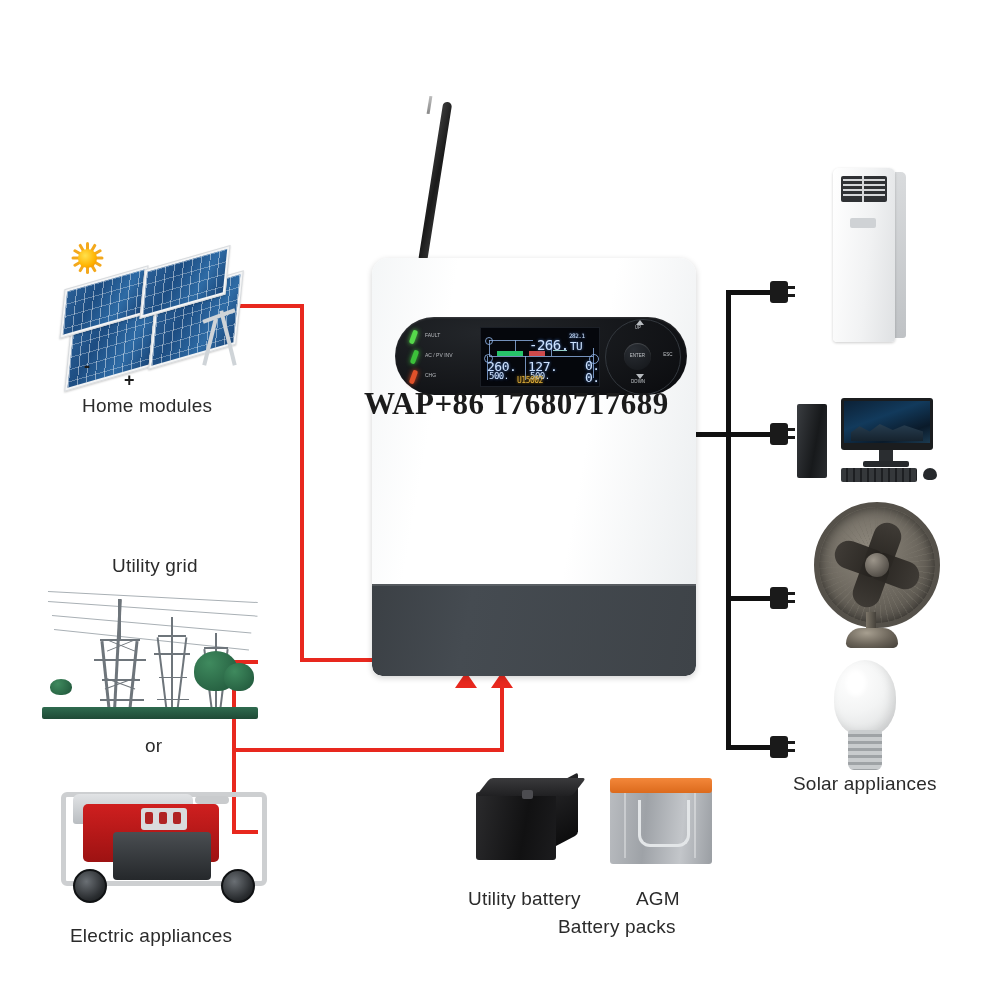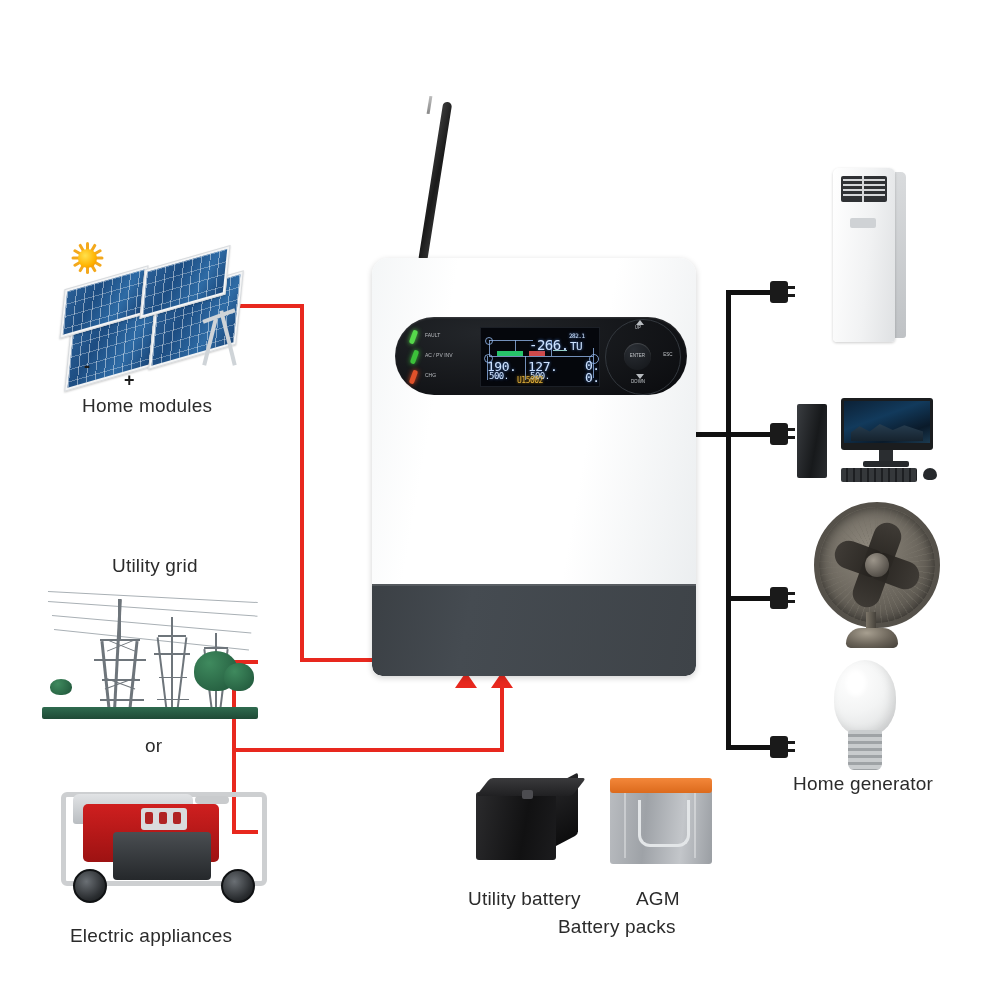--- a/index.html
+++ b/index.html
@@ -530,39 +530,40 @@
       <div class="lcd-box" style="left:4px;  top:9px;  width:6px; height:6px; border-radius:50%;"></div>
       <div class="lcd-box" style="left:3px;  top:26px; width:7px; height:7px; border-radius:50%;"></div>
       <div class="lcd-box" style="left:108px;top:26px; width:8px; height:8px; border-radius:50%;"></div>
       <div id="lcd-batbar"></div>
       <div id="lcd-solar"></div>
       <div id="lcd-ac-ico"></div>
 
       <div class="lcd-num" id="lcd-pv">-266.</div>
       <div class="lcd-num" id="lcd-temp">282.1</div>
       <div class="lcd-num" id="lcd-tu">TU</div>
-      <div class="lcd-num" id="lcd-in-v">190.</div>
+      <div class="lcd-num" id="lcd-in-v">260.</div>
       <div class="lcd-num" id="lcd-in-w">500.</div>
       <div class="lcd-num" id="lcd-out-v">127.</div>
       <div class="lcd-num" id="lcd-out-w">500.</div>
       <div class="lcd-num" id="lcd-bat1">0.</div>
       <div class="lcd-num" id="lcd-bat2">0.</div>
       <div class="lcd-num" id="lcd-code">U15002</div>
     </div>
 
     <div class="btn-ring" id="ring-outer"></div>
     <div id="btn-enter"></div>
     <div class="btn-glyph" id="g-enter">ENTER</div>
     <div class="tri" id="tri-up"></div>
     <div class="btn-glyph" id="g-up">UP</div>
     <div class="tri" id="tri-down"></div>
     <div class="btn-glyph" id="g-down">DOWN</div>
     <div class="btn-glyph" id="g-esc">ESC</div>
   </div>
 
+  <div id="watermark">WAP+86 17680717689</div>
 
   <div id="bat-li">
     <div id="li-side"></div>
     <div id="li-front"></div>
     <div id="li-top"></div>
     <div id="li-term"></div>
   </div>
   <div id="bat-agm">
     <div id="agm-body">
       <div class="agm-rib" style="left:14px; top:2px; height:66px;"></div>
@@ -610,15 +611,15 @@
     </div>
     <div id="fan-neck"></div>
     <div id="fan-base"></div>
   </div>
 
   <div id="bulb">
     <div id="bulb-glass"></div>
     <div id="bulb-base"></div>
   </div>
 
-  <div class="lbl" style="left:793px; top:773px;">Home generator</div>
+  <div class="lbl" style="left:793px; top:773px;">Solar appliances</div>
 
 </div>
 
 </body></html>

